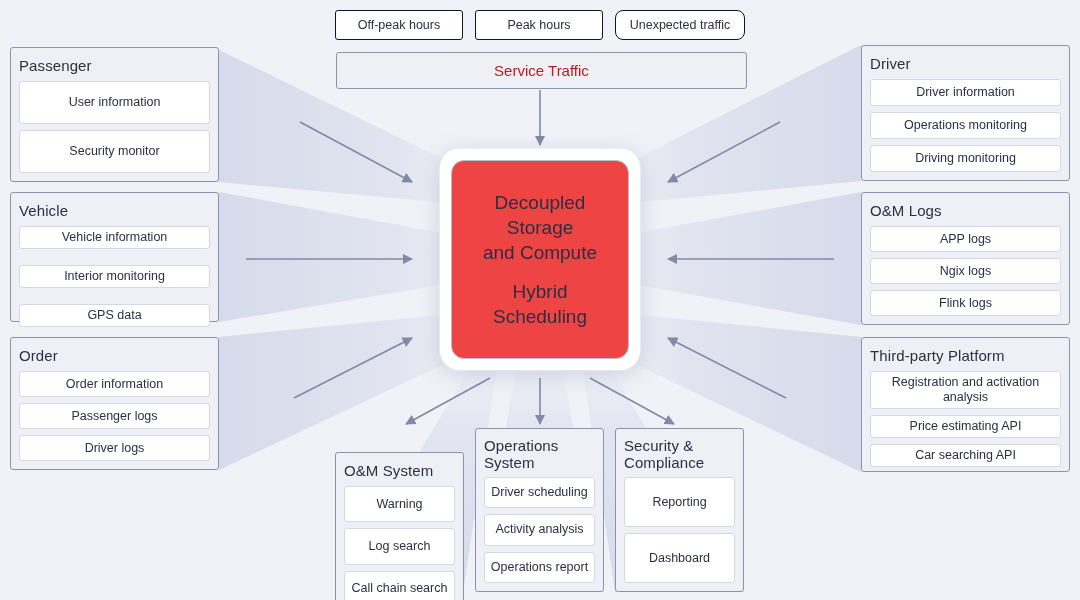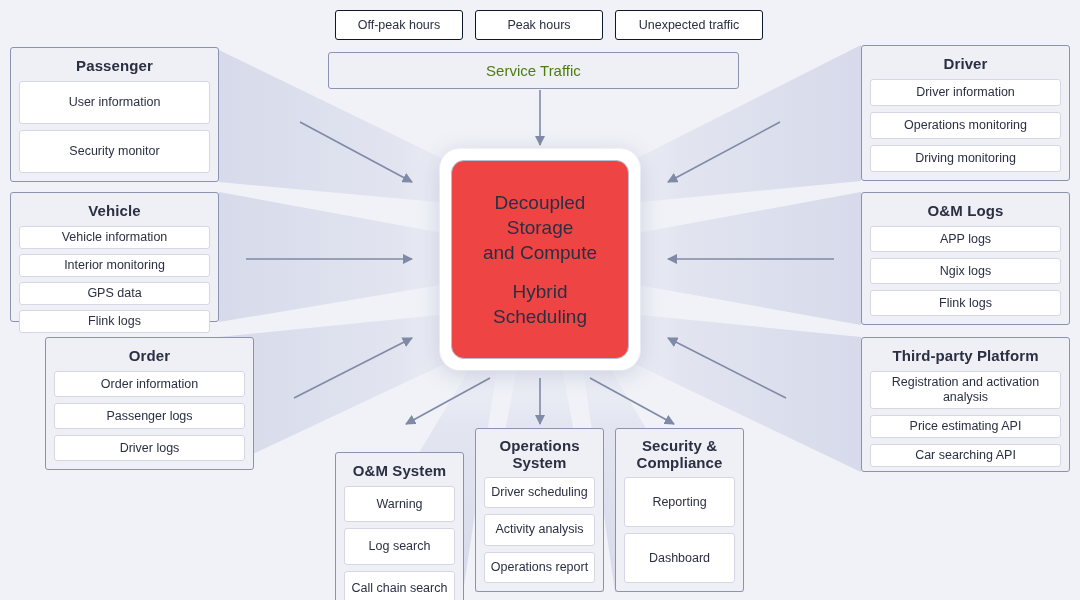--- a/index.html
+++ b/index.html
@@ -20,24 +20,24 @@
   .panel{
     position:absolute;z-index:3;
     box-sizing:border-box;
     background:#eef0f6;
     border:1.5px solid #8b93b0;
     border-radius:3px;
     padding:6px 8px 8px 8px;
     display:flex;flex-direction:column;
   }
   .panel-title{
-    text-align:center;
+    text-align:left;
     font-size:15px;
     line-height:19px;
-    font-weight:700;
+    font-weight:400;
     color:#2b2f42;
     padding:2px 0 6px 0;
     letter-spacing:.1px;
   }
   .panel-title.two-line{line-height:17px;}
   .items{display:flex;flex-direction:column;flex:1;gap:6px;}
   .item{
     box-sizing:border-box;
     background:#ffffff;
     border:1px solid #d5d8e4;
@@ -59,27 +59,27 @@
     border:1px solid #0f172a;
     border-radius:3px;
     display:flex;align-items:center;justify-content:center;
     font-size:12.5px;color:#2b2f42;
     height:30px;
   }
 
   
   #service-traffic{
     position:absolute;z-index:3;
-    left:328px;top:52px;width:411px;height:37px;
+    left:336px;top:52px;width:411px;height:37px;
     box-sizing:border-box;
     background:#eef0f6;
     border:1.5px solid #8b93b0;
     border-radius:3px;
     display:flex;align-items:center;justify-content:center;
-    font-size:15px;color:#4d7c0f;
+    font-size:15px;color:#b91c1c;
   }
 
   
   #center-outer{
     position:absolute;z-index:4;
     left:440px;top:149px;width:200px;height:221px;
     box-sizing:border-box;
     background:#ffffff;
     border-radius:20px;
     box-shadow:0 4px 22px rgba(120,130,170,.30), 0 0 0 1px rgba(255,255,255,.9);
@@ -161,21 +161,21 @@
       <line x1="590" y1="378" x2="674" y2="424"></line>
     </g>
   </svg>
 
   <div class="chip" style="left:335px;top:10px;width:128px;">
     <span>Off-peak hours</span>
   </div>
   <div class="chip" style="left:475px;top:10px;width:128px;">
     <span>Peak hours</span>
   </div>
-  <div class="chip" style="left:615px;top:10px;width:148px;">
+  <div class="chip" style="left:615px;top:10px;width:130px;border-radius:8px;">
     <span>Unexpected traffic</span>
   </div>
 
   <div id="service-traffic">
     <span>Service Traffic</span>
   </div>
 
   <div id="center-outer">
     <div id="center-inner">
       <div class="center-line-group">Decoupled
@@ -189,29 +189,29 @@
   <div class="panel" style="left:10px;top:47px;width:209px;height:135px;">
     <div class="panel-title">Passenger</div>
     <div class="items">
       <div class="item">User information</div>
       <div class="item">Security monitor</div>
     </div>
   </div>
 
   <div class="panel" style="left:10px;top:192px;width:209px;height:130px;">
     <div class="panel-title">Vehicle</div>
-    <div class="items" style="gap:5px;">
+    <div class="items" style="gap:16px;">
       <div class="item">Vehicle information</div>
       <div class="item">Interior monitoring</div>
       <div class="item">GPS data</div>
       <div class="item">Flink logs</div>
     </div>
   </div>
 
-  <div class="panel" style="left:10px;top:337px;width:209px;height:133px;margin-left:35px;">
+  <div class="panel" style="left:10px;top:337px;width:209px;height:133px;">
     <div class="panel-title">Order</div>
     <div class="items">
       <div class="item">Order information</div>
       <div class="item">Passenger logs</div>
       <div class="item">Driver logs</div>
     </div>
   </div>
 
   <div class="panel" style="left:861px;top:45px;width:209px;height:136px;">
     <div class="panel-title">Driver</div>

